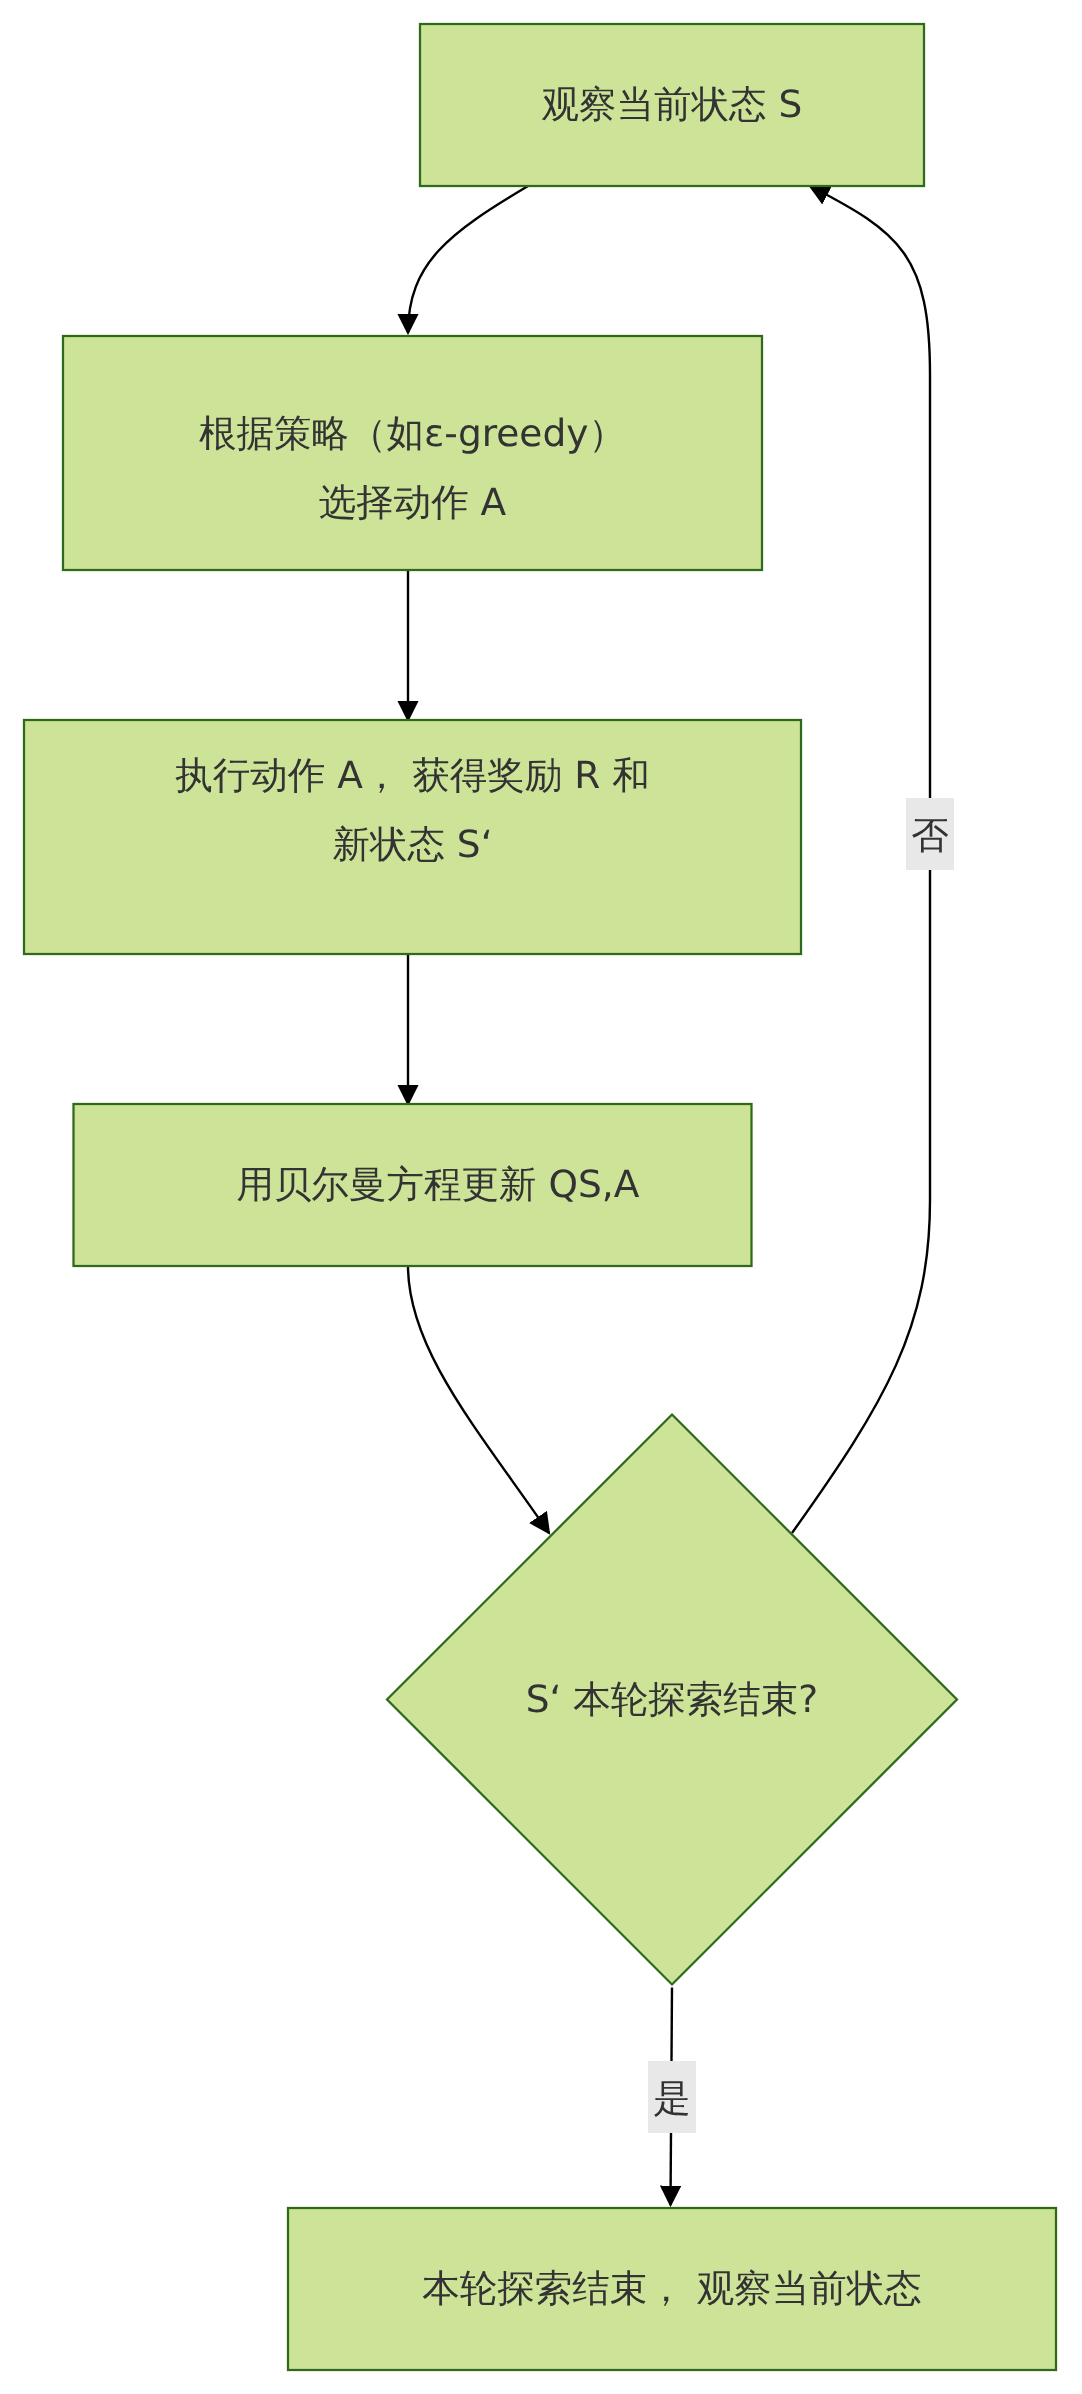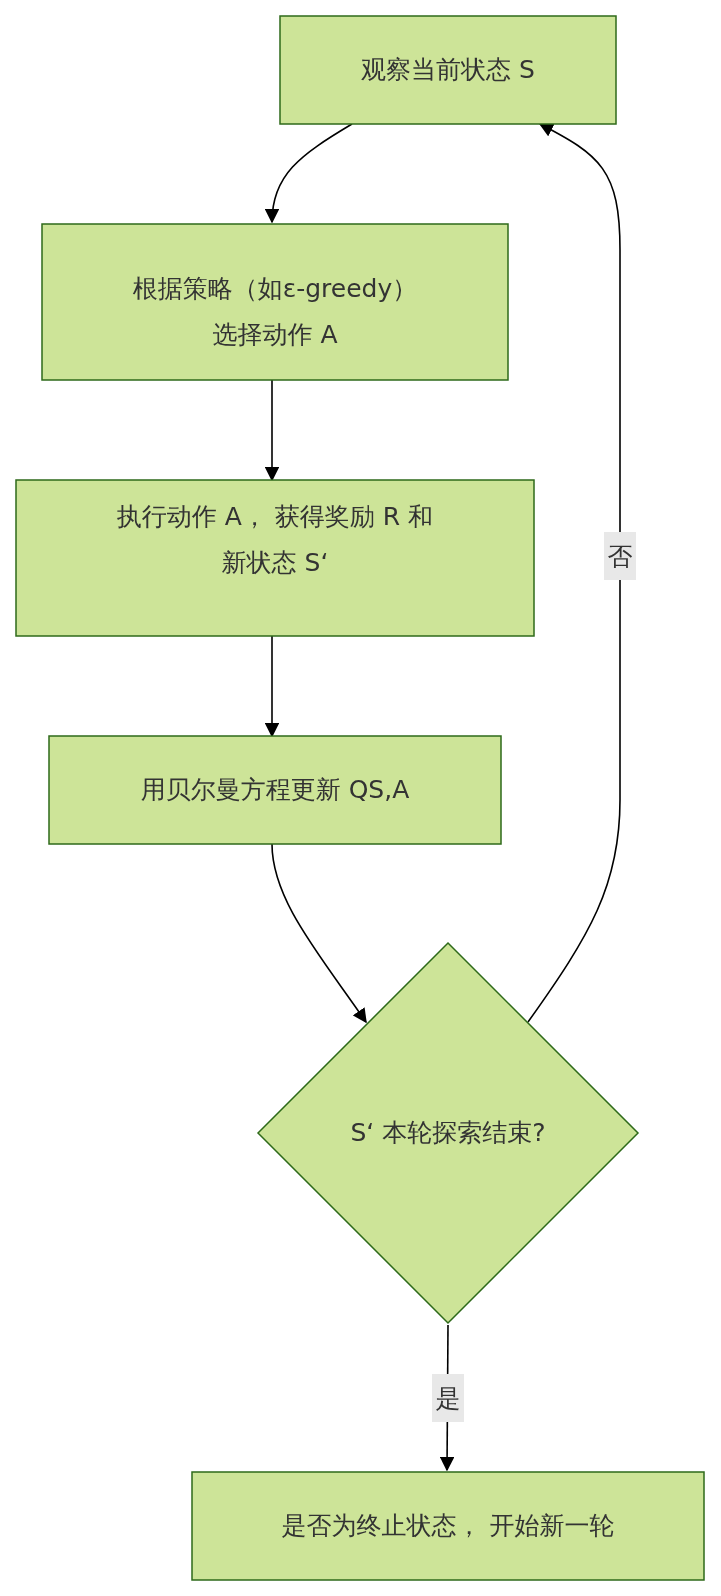--- a/index.html
+++ b/index.html
@@ -36,18 +36,18 @@
   <rect class="node-shape" x="49" y="736" width="452" height="108"></rect>
   <polygon class="node-shape" points="448,943 638,1133 448,1323 258,1133"></polygon>
   <rect class="node-shape" x="192" y="1472" width="512" height="108"></rect>
 </svg>
 
 <div class="node-label" style="left:280px;top:16px;width:336px;height:108px;">观察当前状态 S</div>
 <div class="node-label" style="left:42px;top:224px;width:466px;height:176px;">根据策略（如ε-greedy）
 选择动作 A</div>
 <div class="node-label" style="left:16px;top:480px;width:518px;height:120px;">执行动作 A， 获得奖励 R 和
 新状态 S‘</div>
-<div class="node-label" style="left:49px;top:736px;width:452px;height:108px;">用贝尔曼方程更新 QS,A</div>
+<div class="node-label" style="left:49px;top:736px;width:452px;height:108px;padding-left:17px;">用贝尔曼方程更新 QS,A</div>
 <div class="node-label" style="left:298px;top:1110px;width:300px;height:46px;">S‘ 本轮探索结束?</div>
-<div class="node-label" style="left:192px;top:1472px;width:512px;height:108px;">是否为终止状态， 开始新一轮</div>
+<div class="node-label" style="left:192px;top:1472px;width:512px;height:108px;">本轮探索结束， 观察当前状态</div>
 
 <div class="edge-label" style="left:604px;top:532px;width:32px;height:48px;">否</div>
 <div class="edge-label" style="left:432px;top:1374px;width:32px;height:48px;">是</div>
 
 </body></html>

